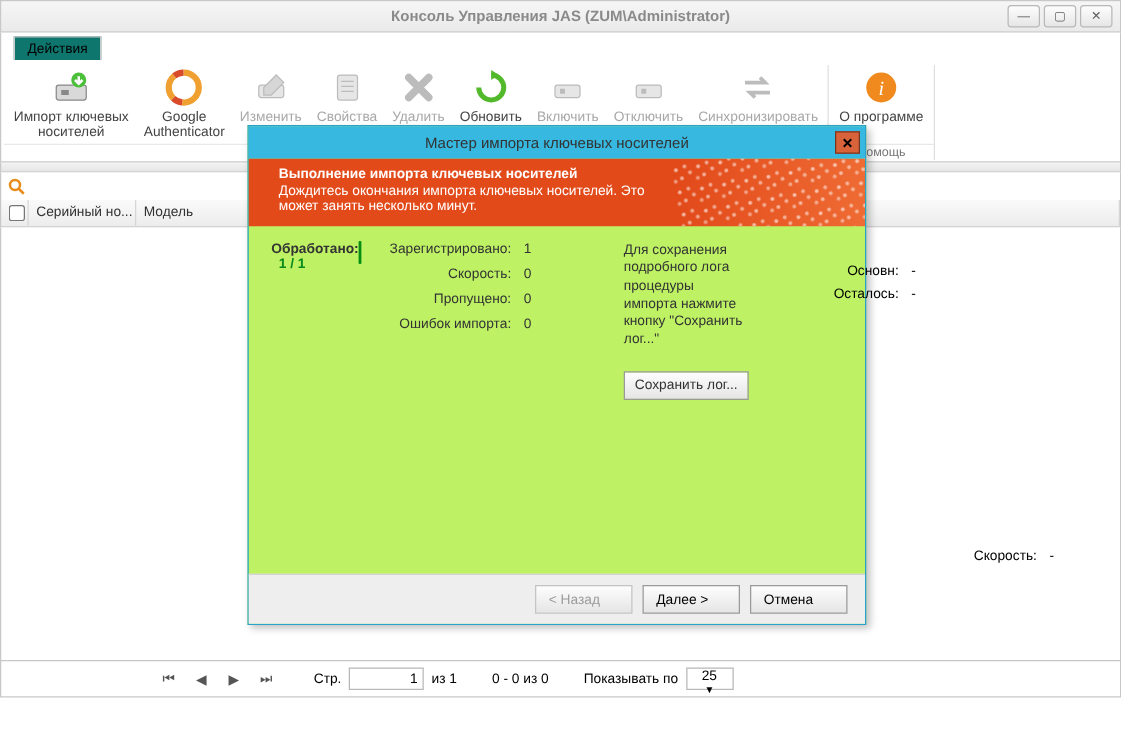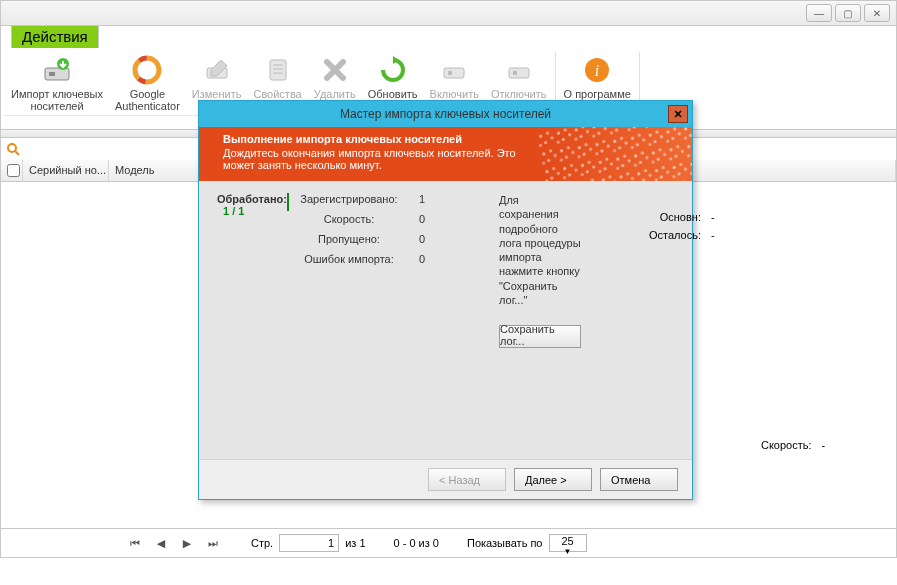--- a/index.html
+++ b/index.html
@@ -48,22 +48,22 @@
     border-left:1px solid #c8c8c8;
     border-right:1px solid #c8c8c8;
     background:#fff;
     display:flex; align-items:flex-end;
     padding-left:10px;
   }
   .ribbon-tab {
     border: 1px solid #c8c8c8;
     border-bottom: none;
     padding: 3px 10px;
-    background:#84cc16;
-    font-size: 15px;
+    background:#0f766e;
+    font-size: 11px;
   }
   .toolbar {
     height: 82px;
     border: 1px solid #c8c8c8;
     border-top: none;
     display:flex;
     padding: 4px 2px 0 2px;
     background:#fff;
     position: relative;
   }
@@ -176,21 +176,21 @@
     font-size:11px;
     flex-direction:column;
   }
   
   .overlay-dialog {
     position:absolute;
     left:198px; top:100px;
     width:495px; height:400px;
     border:1px solid #2aa1c8;
     box-shadow: 3px 3px 6px rgba(0,0,0,0.25);
-    background:#e5e5e5;
+    background:#bef264;
     display:flex; flex-direction:column;
   }
   .dlg-titlebar {
     height:26px;
     background:#36b8e0;
     display:flex; align-items:center; justify-content:center;
     color:#333;
     font-size:12px;
     position:relative;
   }
@@ -242,33 +242,33 @@
     background:#13c21e;
     margin-bottom:20px;
   }
   .stats-area {
     display:flex;
   }
   .stats-left {
     width: 180px;
   }
   .stat-row { display:flex; margin-bottom:8px; }
-  .stat-row .slabel { width:130px; text-align:center; padding-right:10px; color:#333;}
+  .stat-row .slabel { width:130px; text-align:right; padding-right:10px; color:#333;}
   .stat-row .sval { width:30px; color:#333;}
   .stats-right {
     flex:1;
     padding-left:30px;
     color:#333;
   }
   .save-log-btn {
     margin-top:18px;
-    height:23px; width:82px;
+    height:23px; width:100px;
     background:linear-gradient(#fdfdfd,#e5e5e5);
     border:1px solid #9a9a9a;
-    display:flex; align-items:flex-end; justify-content:center;
+    display:flex; align-items:center; justify-content:center;
     font-size:11px;
   }
   .time-row {
     display:flex; margin-top:18px;
   }
   .time-row .trow { display:flex; }
   .time-row .tlabel { width:130px; text-align:right; padding-right:10px;}
   .time-row .tval { width:40px; }
   .speed-block { margin-left:auto; display:flex;}
   .speed-block .tlabel{ width:auto; padding-right:10px;}
@@ -289,20 +289,21 @@
     display:flex; align-items:center; 
     font-size:11px;
     padding:0 10px;
   }
   .dlg-btn.disabled { color:#9c9c9c; border-color:#c4c4c4;}
 </style>
 </head>
 <body>
 
 <div class="titlebar">
+  <span class="title">Консоль Управления JAS (ZUM\Administrator)</span>
   <div class="window-controls">
     <div class="wc-btn">—</div>
     <div class="wc-btn">▢</div>
     <div class="wc-btn">✕</div>
   </div>
 </div>
 
 <div class="ribbon-tabrow">
   <div class="ribbon-tab">Действия</div>
 </div>
@@ -378,20 +379,28 @@
       <span>Включить</span>
     </div>
     <div class="tool-btn disabled">
       <span class="icon">
         <svg width="32" height="32">
             <rect x="6" y="14" width="20" height="10" rx="2" fill="#e6e6e6" stroke="#bcbcbc"></rect>
             <rect x="10" y="17" width="4" height="4" fill="#bcbcbc"></rect>
           </svg>
       </span>
       <span>Отключить</span>
+    </div>
+    <div class="tool-btn disabled">
+      <span class="icon">
+        <svg width="32" height="32">
+            <path d="M6 12 L22 12 L18 8 M26 20 L10 20 L14 24" fill="none" stroke="#bcbcbc" stroke-width="3"></path>
+          </svg>
+      </span>
+      <span>Синхронизировать</span>
     </div>
     <span class="tool-group-caption">Основн...</span>
   </div>
 
   <div class="tool-group" style="padding-bottom:14px;">
     <div class="tool-btn">
       <span class="icon">
         <svg width="32" height="32">
             <circle cx="16" cy="16" r="12" fill="#f08a1e"></circle>
             <text x="16" y="22" text-anchor="middle" fill="#fff" font-size="16" font-family="Georgia" font-style="italic">i</text>

